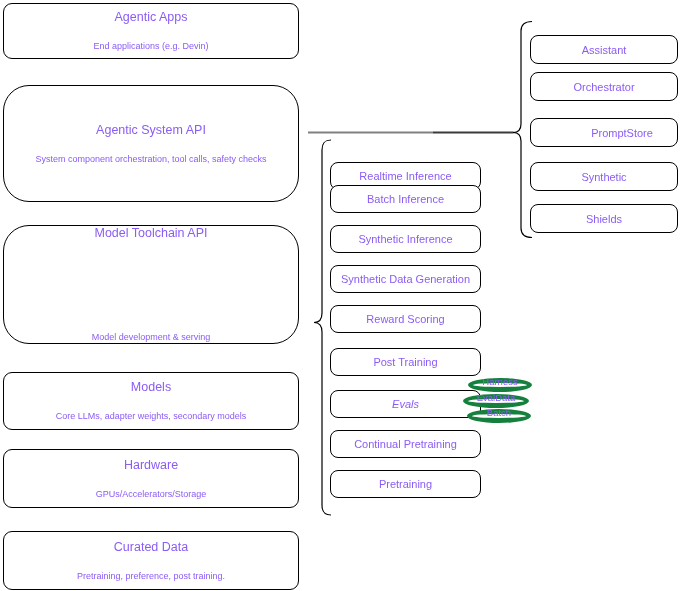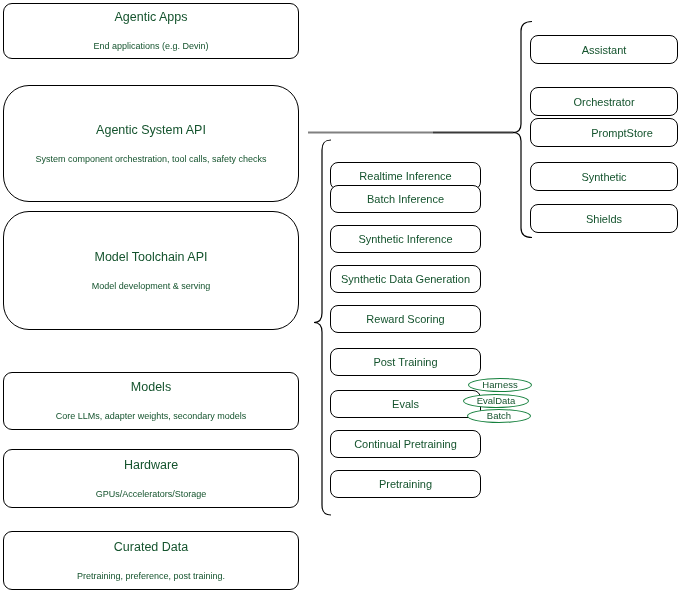--- a/index.html
+++ b/index.html
@@ -1,40 +1,40 @@
 <!DOCTYPE html>
 <html><head>
 <meta charset="utf-8">
 <style>
   html,body { margin:0; padding:0; background:#fff; }
   #canvas {
     position:relative; width:682px; height:591px; background:#ffffff;
-    font-family:"Liberation Sans", sans-serif; color:#14532d; overflow:hidden;
+    font-family:"Liberation Sans", sans-serif; color:#8b5cf6; overflow:hidden;
   }
   svg.overlay { position:absolute; left:0; top:0; z-index:1; pointer-events:none; }
   .node {
     position:absolute; left:3px; width:296px; box-sizing:border-box;
     background:#fff; border:1px solid #000;
     display:flex; flex-direction:column; align-items:center; justify-content:center;
     text-align:center; z-index:2;
   }
   .node .title { font-size:12.5px; line-height:15px; }
   .node .subtitle { font-size:9px; line-height:11px; margin-top:16px; }
   .r-small { border-radius:9px; }
   .r-big { border-radius:26px; }
   .mid, .rightbox {
     position:absolute; box-sizing:border-box; background:#fff; border:1px solid #000;
     border-radius:8px; display:flex; align-items:center; justify-content:center;
     font-size:11px; text-align:center; z-index:2;
   }
   .mid { left:330px; width:151px; height:28px; }
   .rightbox { left:530px; width:148px; height:29px; }
   .tag {
-    position:absolute; box-sizing:border-box; background:#fff; border:1px solid #15803d;
-    border-radius:50%; display:flex; align-items:flex-start; justify-content:center;
+    position:absolute; box-sizing:border-box; background:#fff; border:5px solid #15803d;
+    border-radius:50%; display:flex; align-items:flex-end; justify-content:center;
     font-size:9.5px; z-index:3;
   }
 </style>
 </head>
 <body>
 
 <div id="canvas">
 
   <svg class="overlay" width="682" height="591" viewBox="0 0 682 591">
 
@@ -47,21 +47,21 @@
   </svg>
 
   <div class="node r-small" style="top:3px; height:56px;">
     <div class="title">Agentic Apps</div>
     <div class="subtitle">End applications (e.g. Devin)</div>
   </div>
   <div class="node r-big" style="top:85px; height:117px;">
     <div class="title">Agentic System API</div>
     <div class="subtitle">System component orchestration, tool calls, safety checks</div>
   </div>
-  <div class="node r-big" style="top:211px; height:119px;">
+  <div class="node r-big" style="top:225px; height:119px;justify-content:space-between;">
     <div class="title">Model Toolchain API</div>
     <div class="subtitle">Model development &amp; serving</div>
   </div>
   <div class="node r-small" style="top:372px; height:58px;">
     <div class="title">Models</div>
     <div class="subtitle">Core LLMs, adapter weights, secondary models</div>
   </div>
   <div class="node r-small" style="top:449px; height:59px;">
     <div class="title">Hardware</div>
     <div class="subtitle">GPUs/Accelerators/Storage</div>
@@ -82,21 +82,21 @@
   </div>
   <div class="mid" style="top:265px;">
     <span>Synthetic Data Generation</span>
   </div>
   <div class="mid" style="top:305px;">
     <span>Reward Scoring</span>
   </div>
   <div class="mid" style="top:348px;">
     <span>Post Training</span>
   </div>
-  <div class="mid" style="top:390px;">
+  <div class="mid" style="top:390px;font-style:italic;">
     <span>Evals</span>
   </div>
   <div class="mid" style="top:430px;">
     <span>Continual Pretraining</span>
   </div>
   <div class="mid" style="top:470px;">
     <span>Pretraining</span>
   </div>
 
   <div class="tag" style="left:468px; top:378px; width:64px; height:14px;">
@@ -105,21 +105,21 @@
   <div class="tag" style="left:463px; top:394px; width:66px; height:14px;">
     <span>EvalData</span>
   </div>
   <div class="tag" style="left:467px; top:409px; width:64px; height:14px;">
     <span>Batch</span>
   </div>
 
   <div class="rightbox" style="top:35px;">
     <span>Assistant</span>
   </div>
-  <div class="rightbox" style="top:87px;text-align:center;">
+  <div class="rightbox" style="top:72px;text-align:center;">
     <span>Orchestrator</span>
   </div>
   <div class="rightbox" style="top:118px;padding-left:36px;">
     <span>PromptStore</span>
   </div>
   <div class="rightbox" style="top:162px;">
     <span>Synthetic</span>
   </div>
   <div class="rightbox" style="top:204px;">
     <span>Shields</span>

